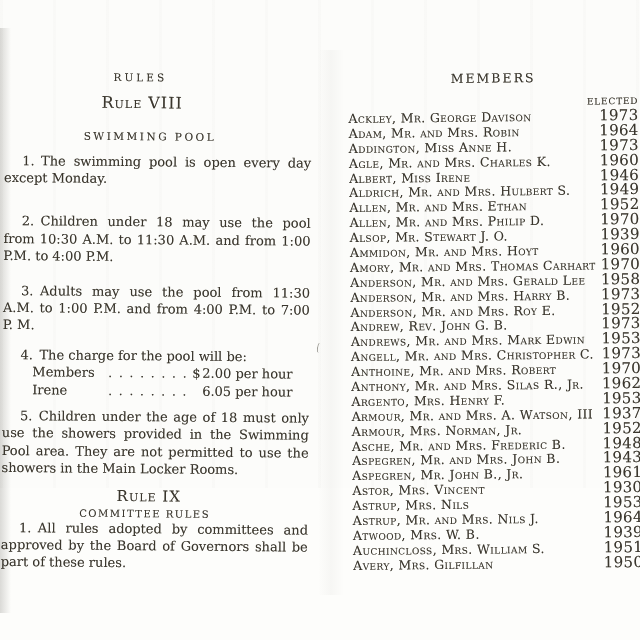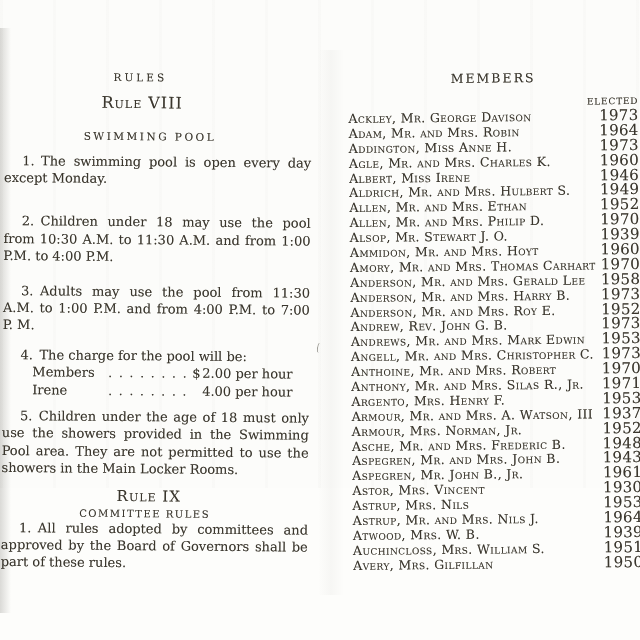--- a/index.html
+++ b/index.html
@@ -105,21 +105,21 @@
           <span class="c-label">Members</span>
           <span class="c-dots">. . . . . . . . . .</span>
           <span class="c-cur">$</span>
           <span class="c-amt">2.00 per hour</span>
         </div>
 
         <div class="charge-row">
           <span class="c-label">Irene</span>
           <span class="c-dots">. . . . . . . . . . .</span>
           <span class="c-cur"></span>
-          <span class="c-amt">4.00 per hour</span>
+          <span class="c-amt">6.05 per hour</span>
         </div>
       </div>
 
     <p class="para mb-0">5. Children under the age of 18 must only use the showers provided in the Swimming Pool area. They are not permitted to use the showers in the Main Locker Rooms.</p>
 
     <div class="rule-title rule9">Rule IX</div>
     <div class="rule-sub sub9">COMMITTEE RULES</div>
     <p class="para mb-0">1. All rules adopted by committees and approved by the Board of Governors shall be part of these rules.</p>
   </div>
 
@@ -214,21 +214,21 @@
           <span class="m-year">1973</span>
         </div>
 
         <div class="member-row">
           <span class="m-name">Anthoine, Mr. and Mrs. Robert</span>
           <span class="m-year">1970</span>
         </div>
 
         <div class="member-row">
           <span class="m-name">Anthony, Mr. and Mrs. Silas R., Jr.</span>
-          <span class="m-year">1971</span>
+          <span class="m-year">1962</span>
         </div>
 
         <div class="member-row">
           <span class="m-name">Argento, Mrs. Henry F.</span>
           <span class="m-year">1953</span>
         </div>
 
         <div class="member-row">
           <span class="m-name">Armour, Mr. and Mrs. A. Watson, III</span>
           <span class="m-year">1937</span>

